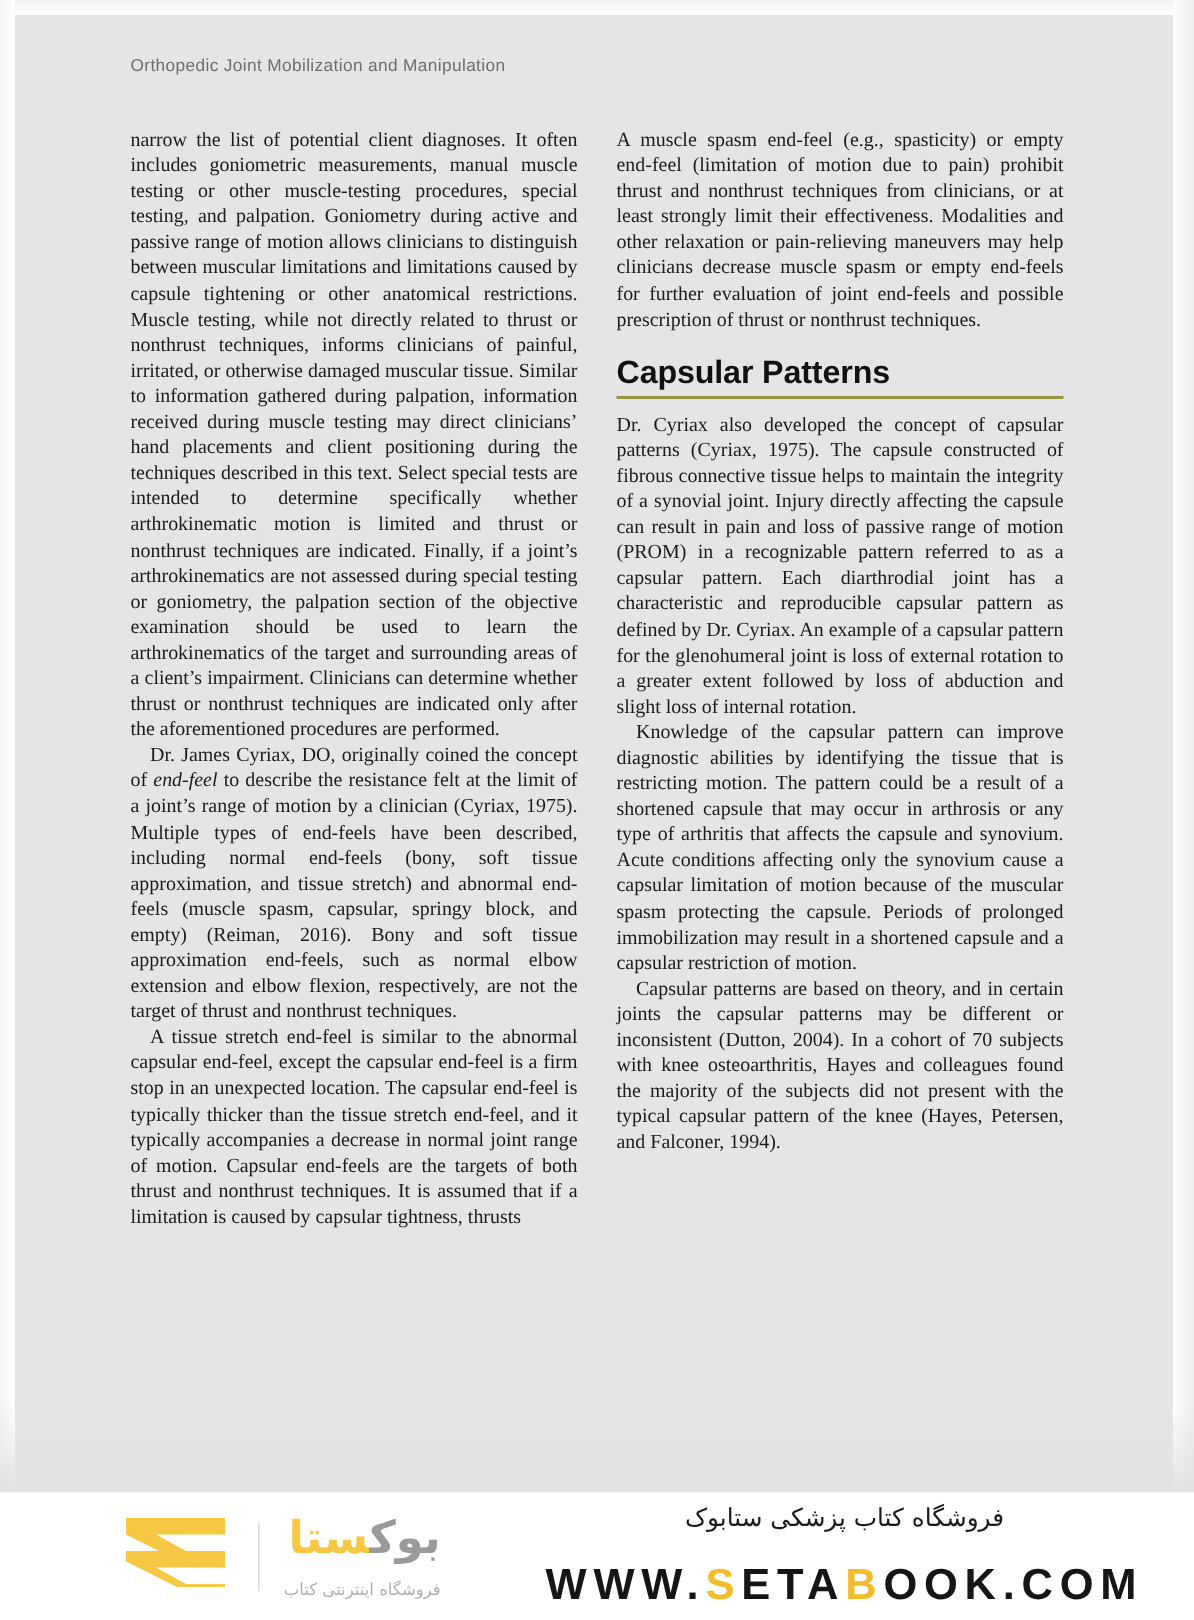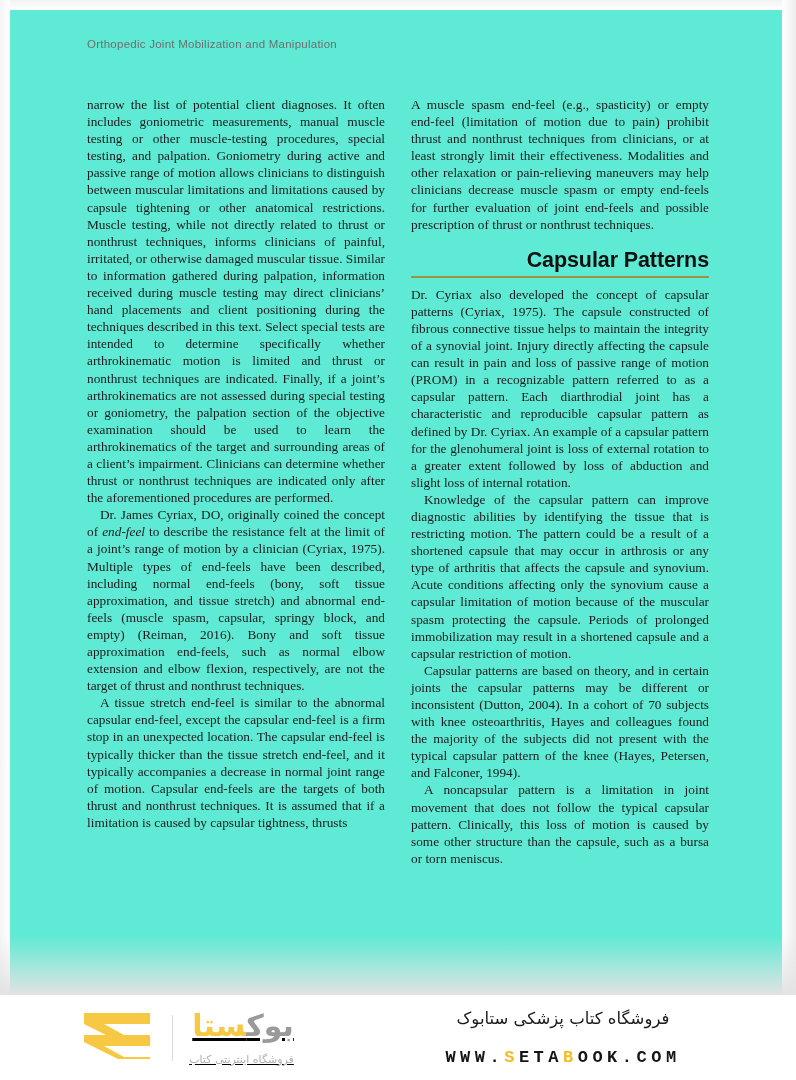--- a/index.html
+++ b/index.html
@@ -12,21 +12,21 @@
     height: 1080px;
     overflow: hidden;
     font-family: "Liberation Serif", serif;
     -webkit-font-smoothing: antialiased;
   }
 
   .page {
     position: relative;
     width: 796px;
     height: 995px;
-    background: #5eead4;
+    background: #e5e5e5;
     box-sizing: border-box;
   }
 
   
   .page-edge-top {
     position: absolute;
     left: 0; top: 0;
     width: 796px; height: 10px;
     background: linear-gradient(to bottom, #f2f2f2, #ffffff);
     pointer-events: none;
@@ -67,21 +67,20 @@
   .columns {
     position: absolute;
     left: 87px;
     top: 84px;
     width: 622px;
     display: flex;
     gap: 26px;
   }
   .col {
     width: 298px;
-    margin-top: 12px;
   }
 
   p.body {
     margin: 0;
     font-family: "Liberation Serif", serif;
     font-size: 13.3px;
     line-height: 17.1px;
     text-align: justify;
     text-justify: inter-word;
     color: #1b1b1b;
@@ -93,21 +92,21 @@
   p.body.noindent { text-indent: 0; }
   p.body em { }
 
   h2.section-head {
     margin: 0;
     padding: 0 0 3px 0;
     font-family: "Liberation Sans", sans-serif;
     font-weight: bold;
     font-size: 21.5px;
     letter-spacing: -0.1px;
-    text-align: right;
+    text-align: left;
     color: #111111;
     border-bottom: 2.5px solid #9a9340;
     line-height: 26px;
   }
   .head-block { margin: 18px 0 8px 0; }
   .head-block.tight { margin-top: 14px; }
 
   
   .footer {
     position: relative;
@@ -123,21 +122,20 @@
     align-items: center;
     justify-content: center;
     gap: 10px;
     padding-left: 14px;
     box-sizing: border-box;
   }
   .logo-wordmark {
     display: flex;
     flex-direction: column;
     align-items: flex-end;
-    text-decoration: underline;
   }
   .logo-fa {
     font-family: "DejaVu Sans", sans-serif;
     font-size: 30px;
     font-weight: bold;
     line-height: 32px;
     direction: rtl;
     letter-spacing: 0px;
     white-space: nowrap;
   }
@@ -170,22 +168,22 @@
   }
   .footer-fa {
     font-family: "DejaVu Sans", sans-serif;
     font-size: 16.5px;
     color: #1a1a1a;
     direction: rtl;
     white-space: nowrap;
     margin-bottom: 4px;
   }
   .footer-url {
-    font-family: Liberation Mono, monospace;
-    font-size: 17px;
+    font-family: Liberation Sans, sans-serif;
+    font-size: 29px;
     font-weight: bold;
     letter-spacing: 4.5px;
     color: #151515;
     white-space: nowrap;
     margin-top: 16px;
   }
   .footer-url .hl { color: #f2bd2a; }
 </style>
 </head>
 <body>
@@ -215,21 +213,20 @@
 
       <p class="body">A muscle spasm end-feel (e.g., spasticity) or empty end-feel (limitation of motion due to pain) prohibit thrust and nonthrust techniques from clinicians, or at least strongly limit their effectiveness. Modalities and other relaxation or pain-relieving maneuvers may help clinicians decrease muscle spasm or empty end-feels for further evaluation of joint end-feels and possible prescription of thrust or nonthrust techniques.</p>
 
       <div class="head-block tight">
         <h2 class="section-head">Capsular Patterns</h2>
       </div>
 
       <p class="body noindent">Dr. Cyriax also developed the concept of capsular patterns (Cyriax, 1975). The capsule constructed of fibrous connective tissue helps to maintain the integrity of a synovial joint. Injury directly affecting the capsule can result in pain and loss of passive range of motion (PROM) in a recognizable pattern referred to as a capsular pattern. Each diarthrodial joint has a characteristic and reproducible capsular pattern as defined by Dr. Cyriax. An example of a capsular pattern for the glenohumeral joint is loss of external rotation to a greater extent followed by loss of abduction and slight loss of internal rotation.</p>
       <p class="body">Knowledge of the capsular pattern can improve diagnostic abilities by identifying the tissue that is restricting motion. The pattern could be a result of a shortened capsule that may occur in arthrosis or any type of arthritis that affects the capsule and synovium. Acute conditions affecting only the synovium cause a capsular limitation of motion because of the muscular spasm protecting the capsule. Periods of prolonged immobilization may result in a shortened capsule and a capsular restriction of motion.</p>
       <p class="body">Capsular patterns are based on theory, and in certain joints the capsular patterns may be different or inconsistent (Dutton, 2004). In a cohort of 70 subjects with knee osteoarthritis, Hayes and colleagues found the majority of the subjects did not present with the typical capsular pattern of the knee (Hayes, Petersen, and Falconer, 1994).</p>
-      <p class="body">A noncapsular pattern is a limitation in joint movement that does not follow the typical capsular pattern. Clinically, this loss of motion is caused by some other structure than the capsule, such as a bursa or torn meniscus.</p>
     </div>
   </div>
 </div>
 
 <div class="footer">
 
   <div class="footer-left">
 
     <span class="logo-mark">
       <svg width="76" height="50" viewBox="0 0 76 50" aria-hidden="true">

